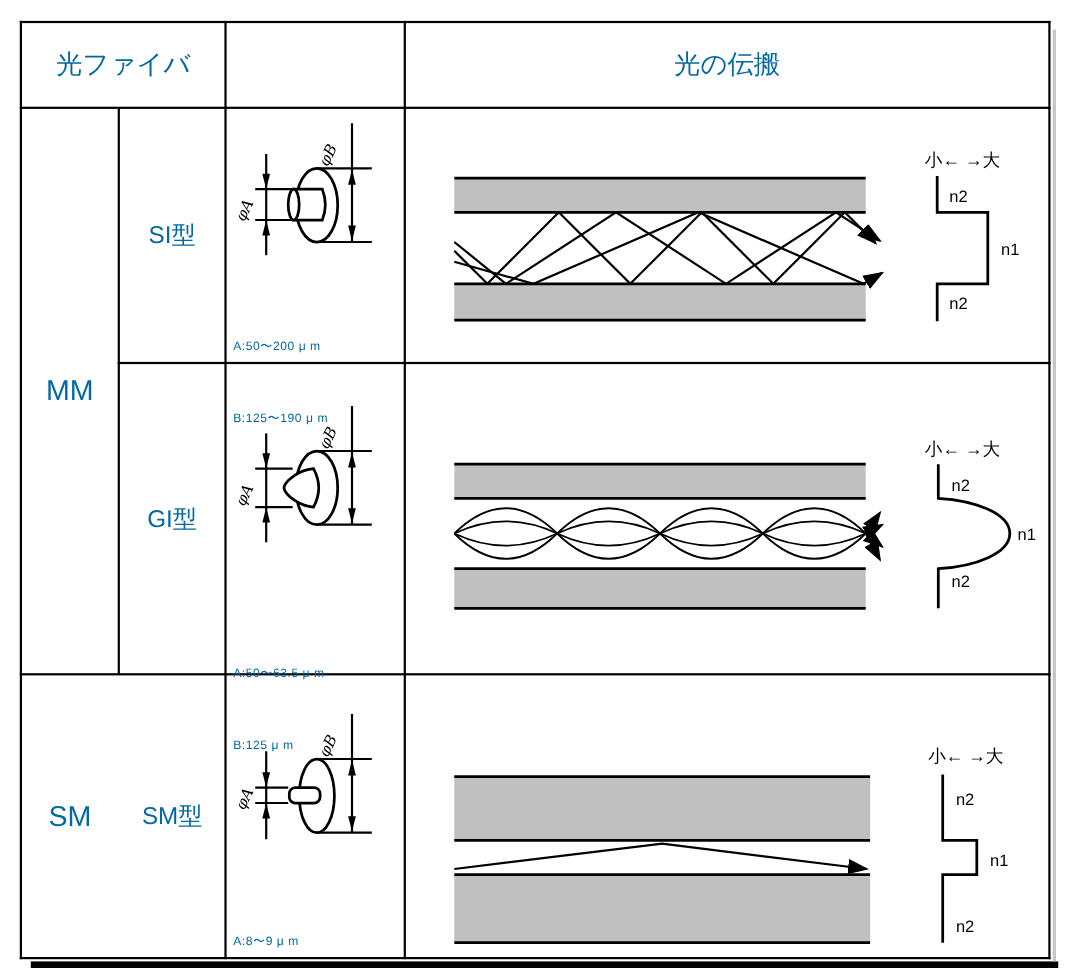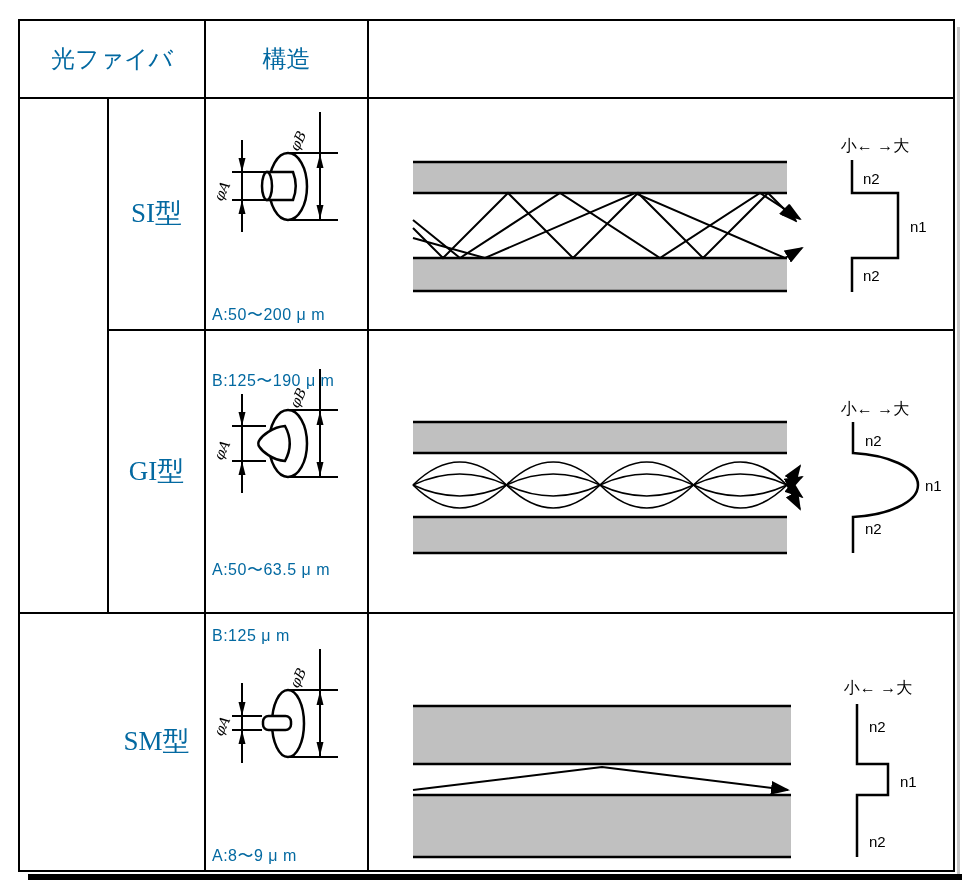--- a/index.html
+++ b/index.html
@@ -6,22 +6,22 @@
   .stage{position:relative;width:970px;height:884px;background:#fff;overflow:hidden;
          font-family:"Liberation Sans","DejaVu Sans",sans-serif;color:#0369a1;}
   .abs{position:absolute;}
   .gline{position:absolute;background:#000;}
   .shadow-r{position:absolute;background:#c6c6c6;}
   .shadow-b{position:absolute;background:#000;}
   .cell{position:absolute;display:flex;align-items:center;justify-content:center;
         text-align:center;line-height:1.25;}
   .hdr{font-size:24px;}
   .grp{font-size:26px;}
-  .typ{font-size:27px;font-family:Liberation Serif, serif;}
-  .dims{position:absolute;font-size:16px;line-height:22px;white-space:pre;letter-spacing:0.5px;}
+  .typ{font-size:22px;}
+  .dims{position:absolute;font-size:11px;line-height:22px;white-space:pre;letter-spacing:0.5px;}
   svg{overflow:visible;}
   .ln{stroke:#000;stroke-width:2.5;fill:none;}
   .dim{stroke:#000;stroke-width:2;fill:none;}
   .band{fill:#c0c0c0;stroke:none;}
   .wfill{fill:#ffffff;stroke:#000;stroke-width:2.5;}
   .ray{stroke:#000;stroke-width:2;fill:none;}
   .thin{stroke:#000;stroke-width:1.6;fill:none;}
   .arr{fill:#000;}
   .phi{font:italic 14px "DejaVu Serif","Liberation Serif",serif;fill:#000;}
   .ntxt{font-size:15px;fill:#000;font-family:"Liberation Sans","DejaVu Sans",sans-serif;}
@@ -54,23 +54,25 @@
   <div class="gline" style="left:18px;top:612px;width:937px;height:2px"></div>
   <div class="shadow-b" style="left:28px;top:874px;width:934px;height:6px"></div>
   <div class="shadow-r" style="left:957px;top:27px;width:3px;height:847px"></div>
 
   
   <div class="cell hdr" style="left:20px;top:21px;width:184px;height:76px">
     <div>
       <div>光ファイバ</div>
     </div>
   </div>
-  <div class="cell hdr" style="left:206px;top:21px;width:161px;height:76px">構造</div>
-
-  
+  <div class="cell hdr" style="left:369px;top:21px;width:584px;height:76px">光の伝搬</div>
+
+  
+  <div class="cell grp" style="left:20px;top:99px;width:87px;height:513px">MM</div>
+  <div class="cell grp" style="left:20px;top:614px;width:87px;height:256px">SM</div>
 
   
   <div class="cell typ" style="left:109px;top:99px;width:95px;height:230px">SI型</div>
   <div class="cell typ" style="left:109px;top:614px;width:95px;height:256px">SM型</div>
   <div class="cell typ" style="left:109px;top:331px;width:95px;height:281px">GI型</div>
 
   
   <svg class="abs" style="left:210px;top:110px" width="150" height="135" viewBox="0 0 150 135">
     <g>
       <line class="dim" x1="110" y1="2" x2="110" y2="110"></line>
@@ -113,21 +115,21 @@
     <g>
       <line class="dim" x1="32" y1="27" x2="32" y2="126"></line>
       <line class="dim" x1="22" y1="59" x2="56" y2="59"></line>
       <line class="dim" x1="22" y1="94" x2="56" y2="94"></line>
       <polygon class="arr" points="32,59 28.5,45 35.5,45"></polygon>
       <polygon class="arr" points="32,94 28.5,108 35.5,108"></polygon>
     </g>
     <text class="phi" transform="translate(12,94) rotate(-64)">φA</text>
     <text class="phi" transform="translate(88,42) rotate(-64)">φB</text>
   </svg>
-  <div class="dims" style="left:212px;top:515px">
+  <div class="dims" style="left:212px;top:557px">
     <div>A:50〜63.5 μ m</div>
     <div>B:125 μ m</div>
   </div>
 
   
   <svg class="abs" style="left:210px;top:647px" width="150" height="135" viewBox="0 0 150 135">
     <g>
       <line class="dim" x1="110" y1="2" x2="110" y2="110"></line>
       <line class="dim" x1="78" y1="43" x2="128" y2="43"></line>
       <line class="dim" x1="78" y1="110" x2="128" y2="110"></line>

